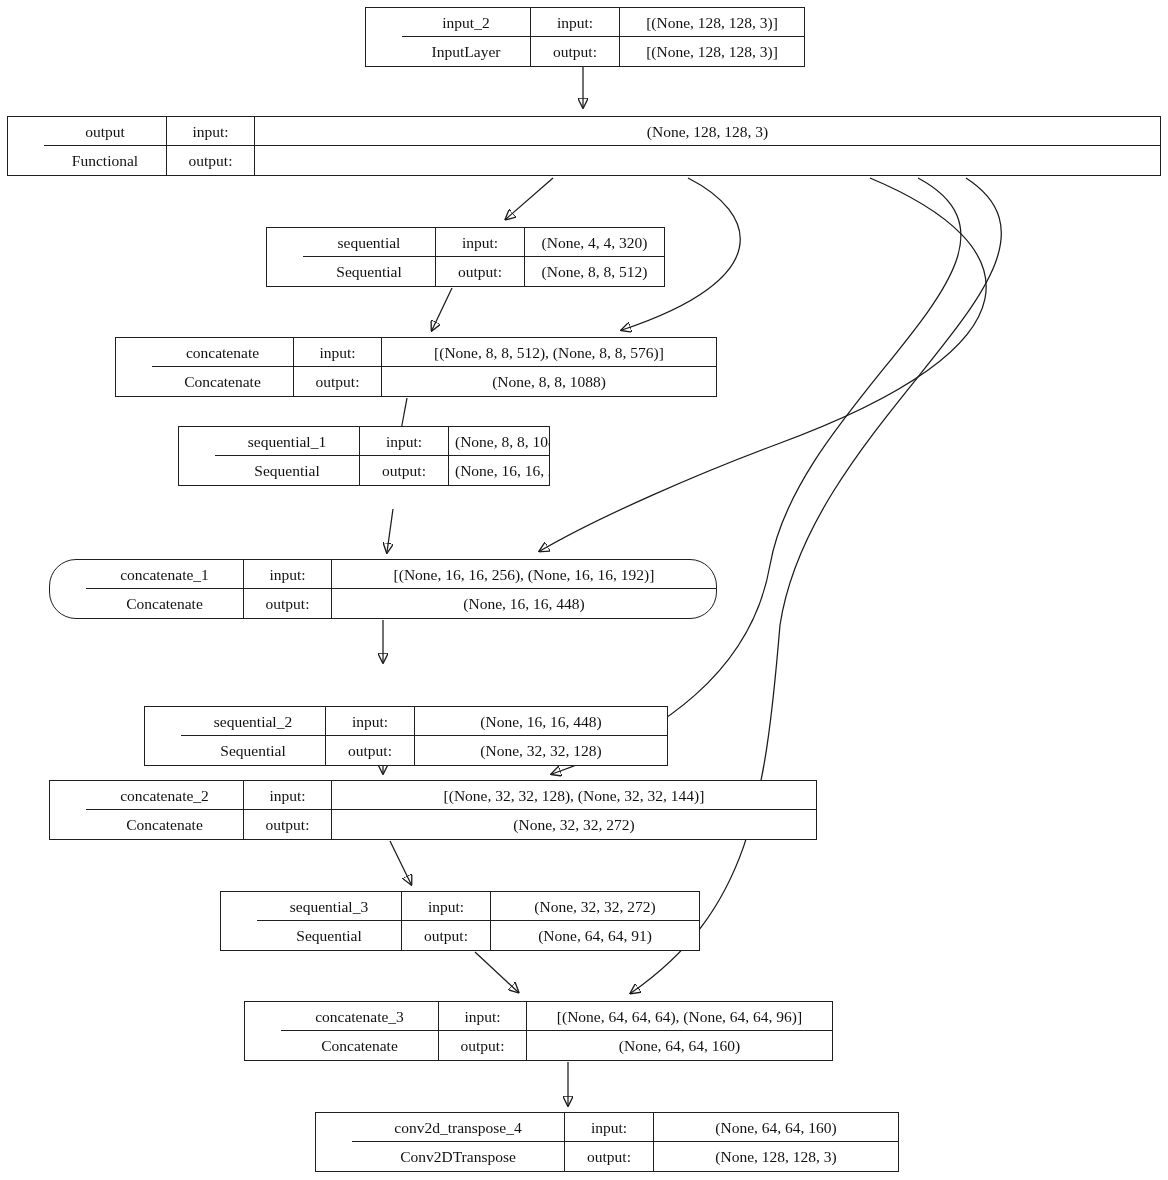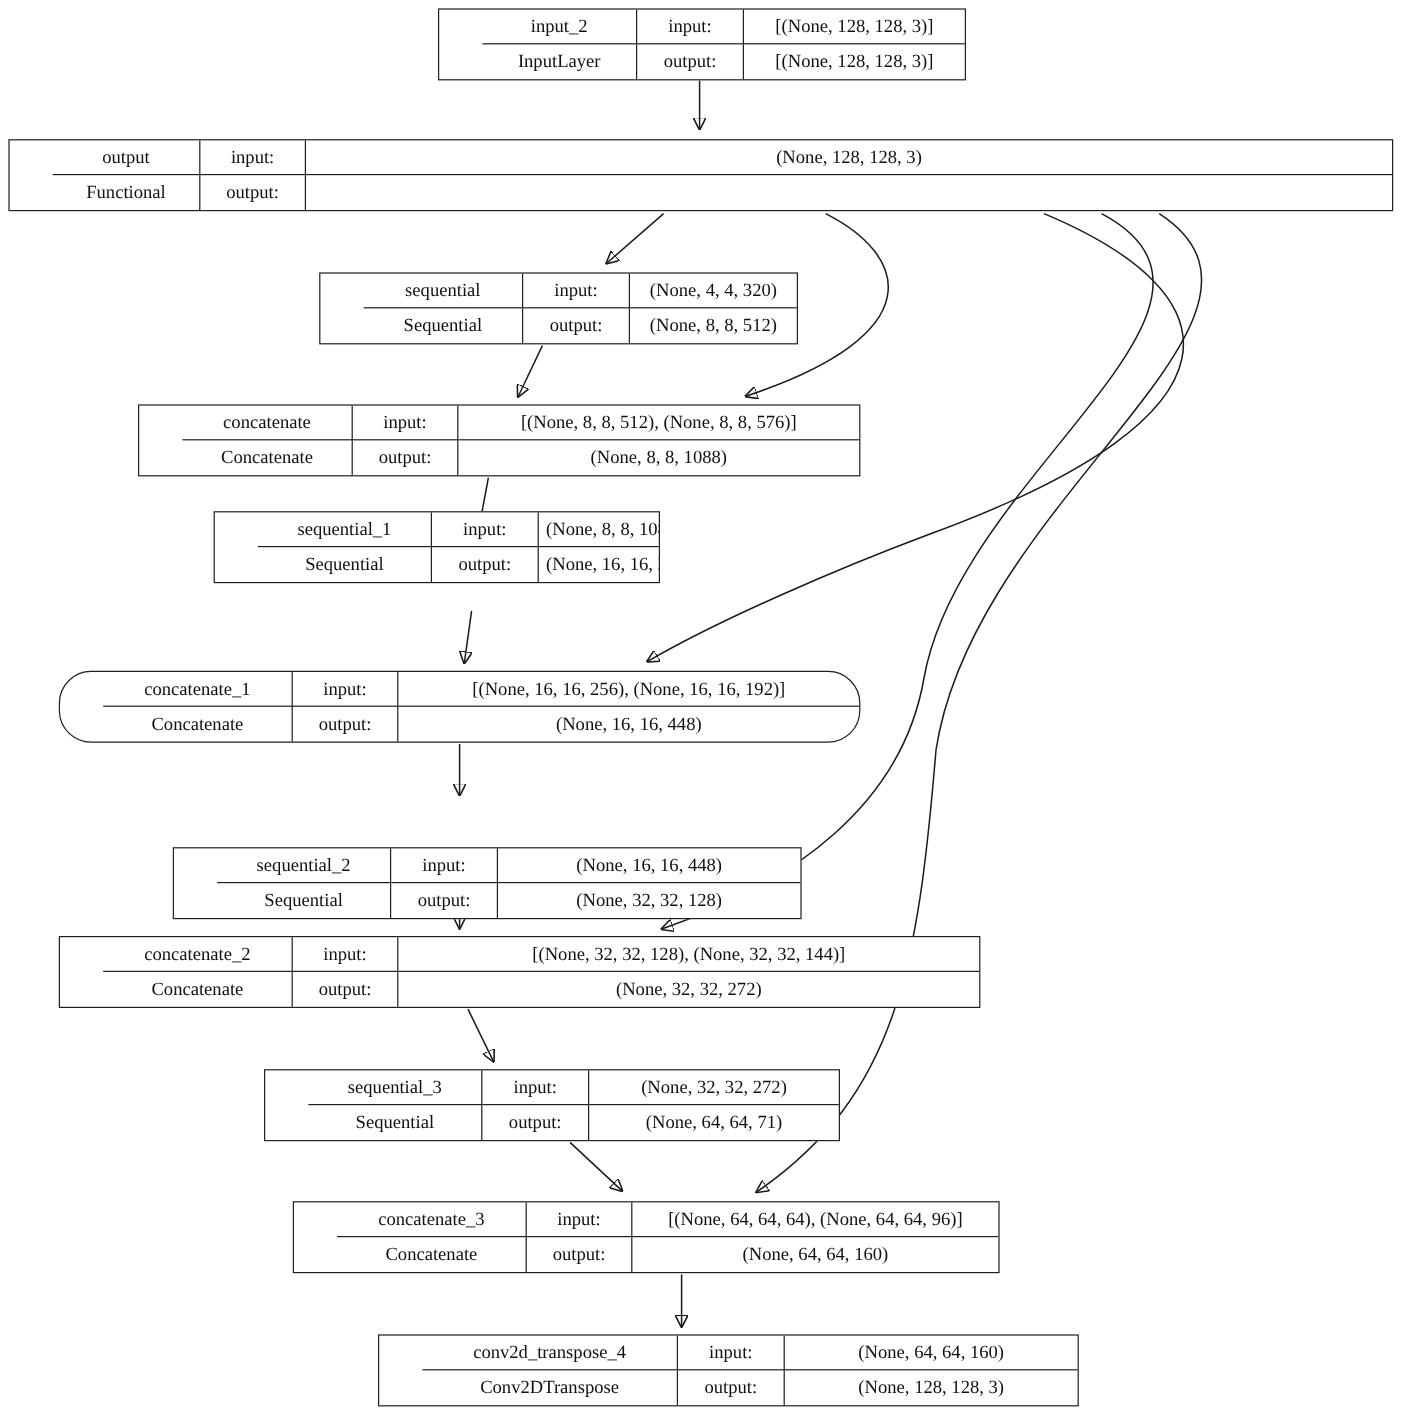--- a/index.html
+++ b/index.html
@@ -132,21 +132,21 @@
     <div class="cell c2 r2">output:</div>
     <div class="cell c3 r2">(None, 32, 32, 272)</div>
   </div>
 
   <div class="node" style="left:220px;top:891px;width:480px;--c1:145px;--c2:89px;">
     <div class="cell c1 r1">sequential_3</div>
     <div class="cell c2 r1">input:</div>
     <div class="cell c3 r1">(None, 32, 32, 272)</div>
     <div class="cell c1 r2">Sequential</div>
     <div class="cell c2 r2">output:</div>
-    <div class="cell c3 r2">(None, 64, 64, 71)</div>
+    <div class="cell c3 r2">(None, 64, 64, 91)</div>
   </div>
 
   <div class="node" style="left:244px;top:1001px;width:589px;--c1:158px;--c2:88px;">
     <div class="cell c1 r1">concatenate_3</div>
     <div class="cell c2 r1">input:</div>
     <div class="cell c3 r1">[(None, 64, 64, 64), (None, 64, 64, 96)]</div>
     <div class="cell c1 r2">Concatenate</div>
     <div class="cell c2 r2">output:</div>
     <div class="cell c3 r2">(None, 64, 64, 160)</div>
   </div>

